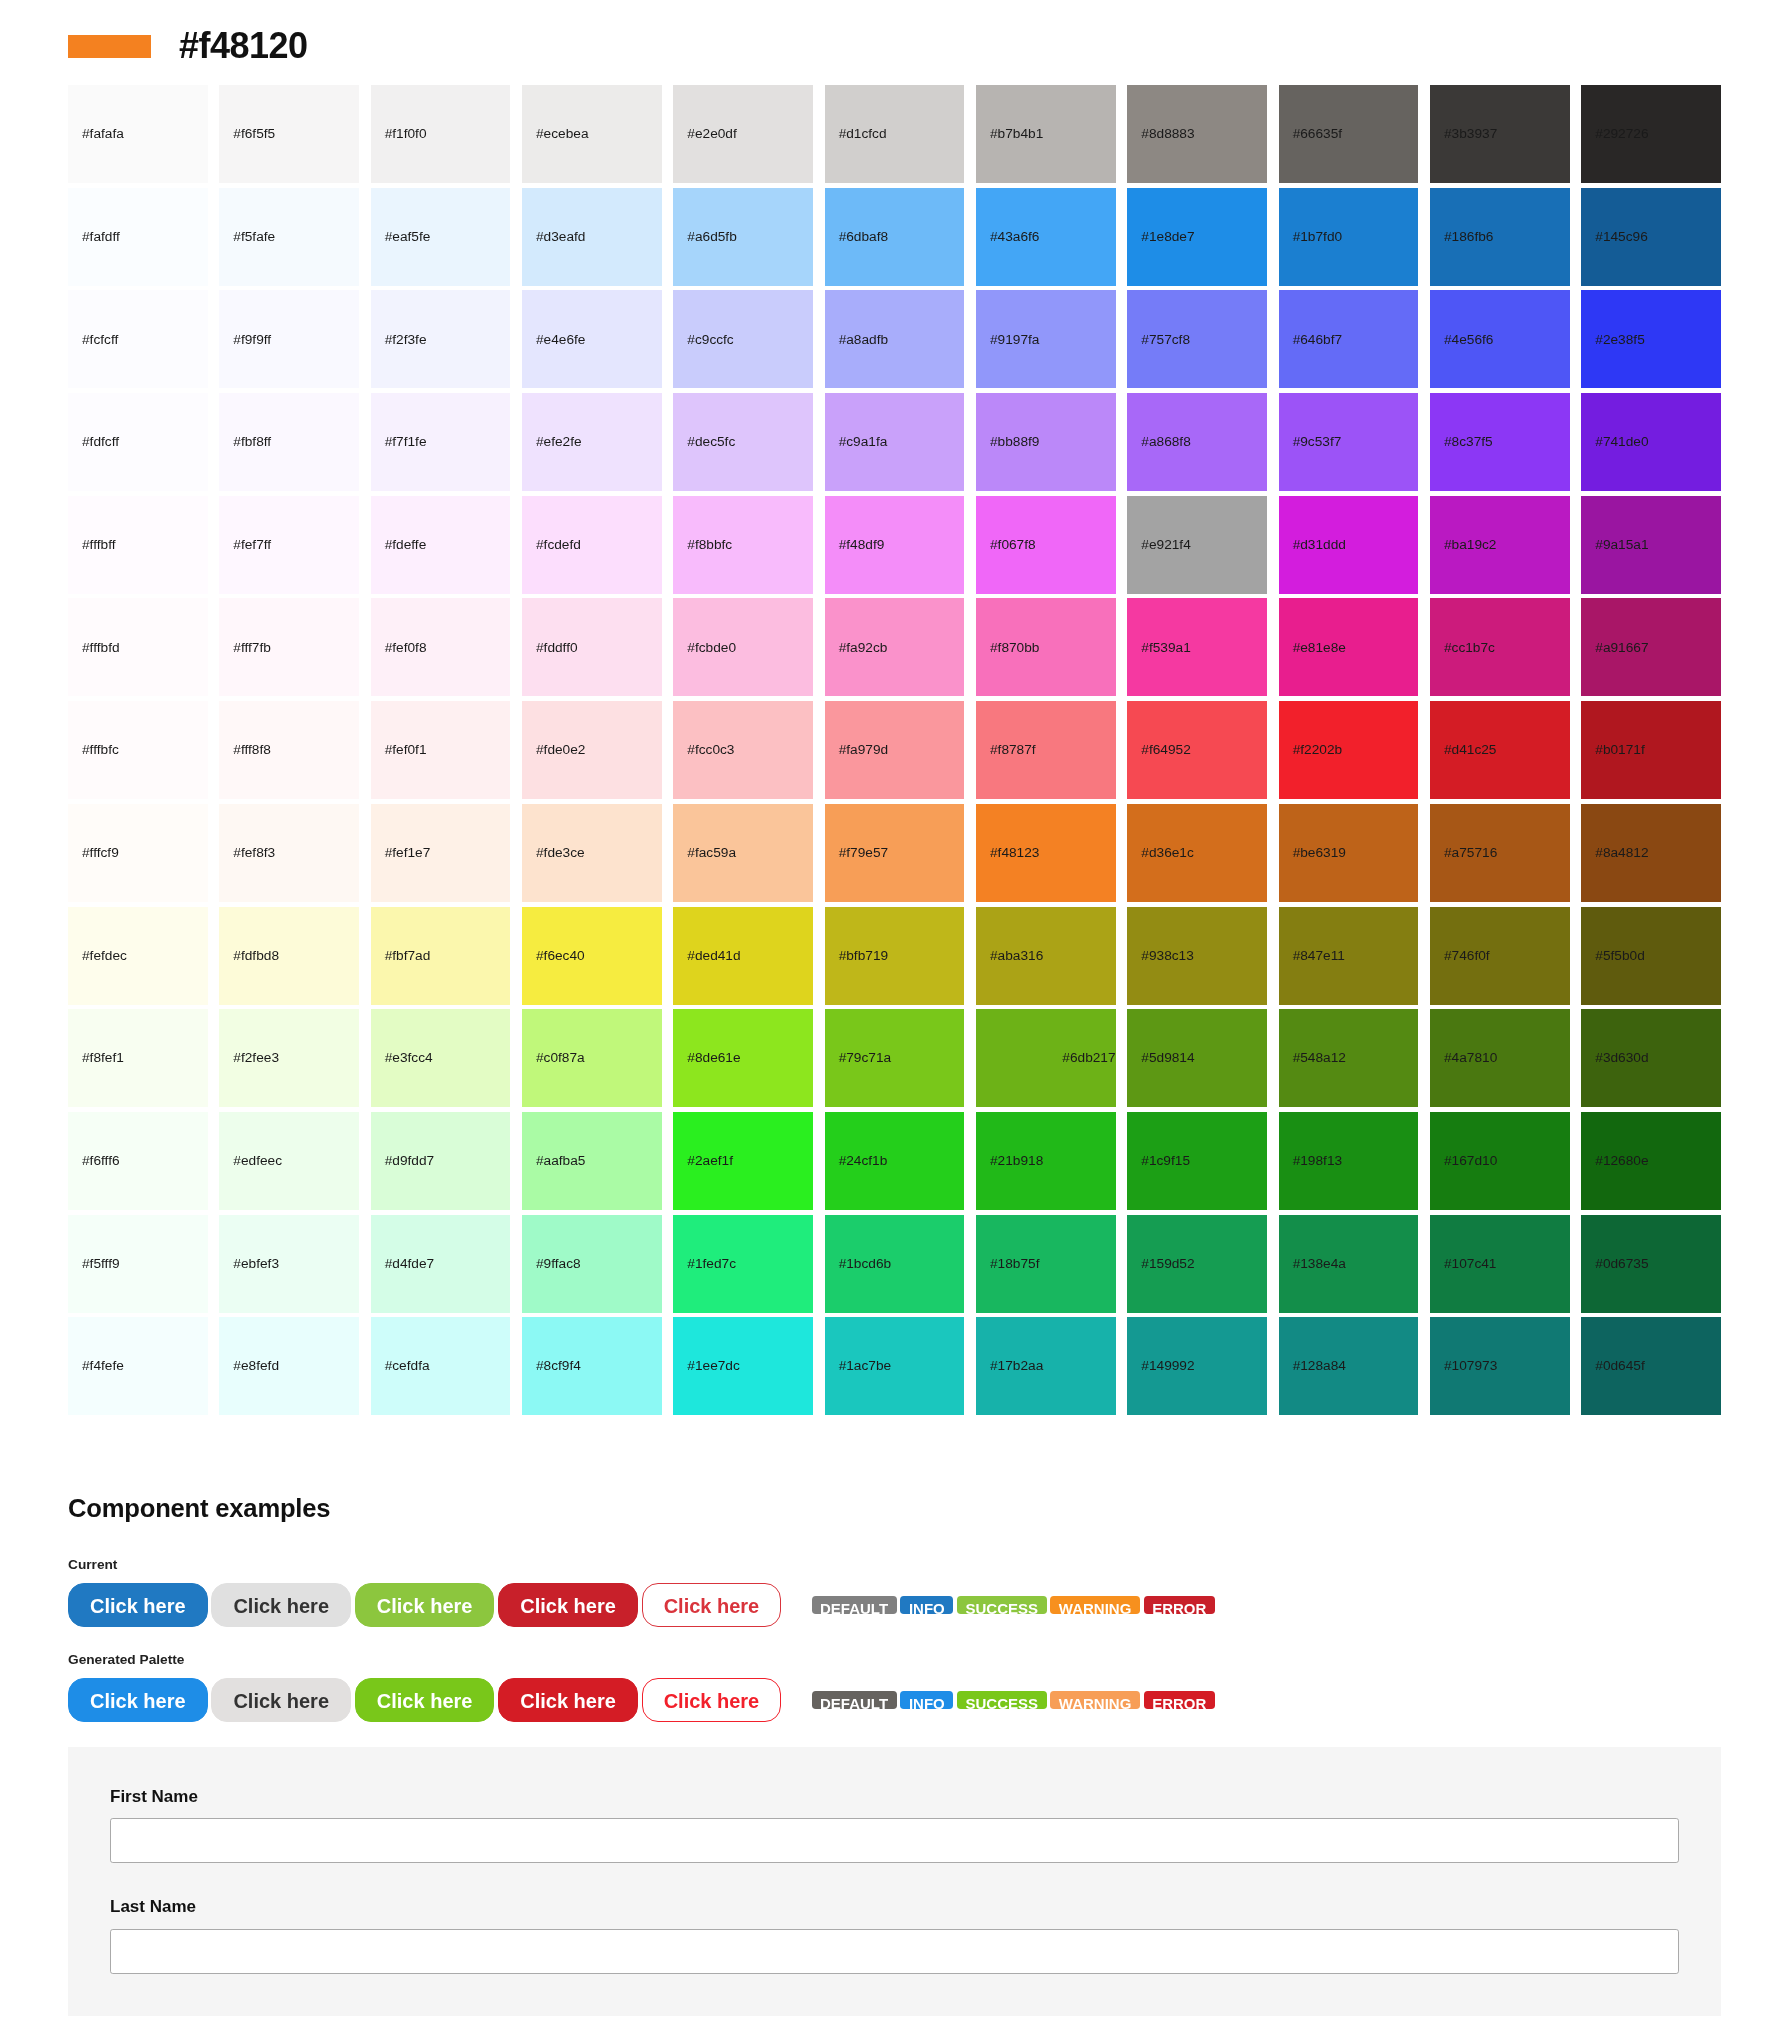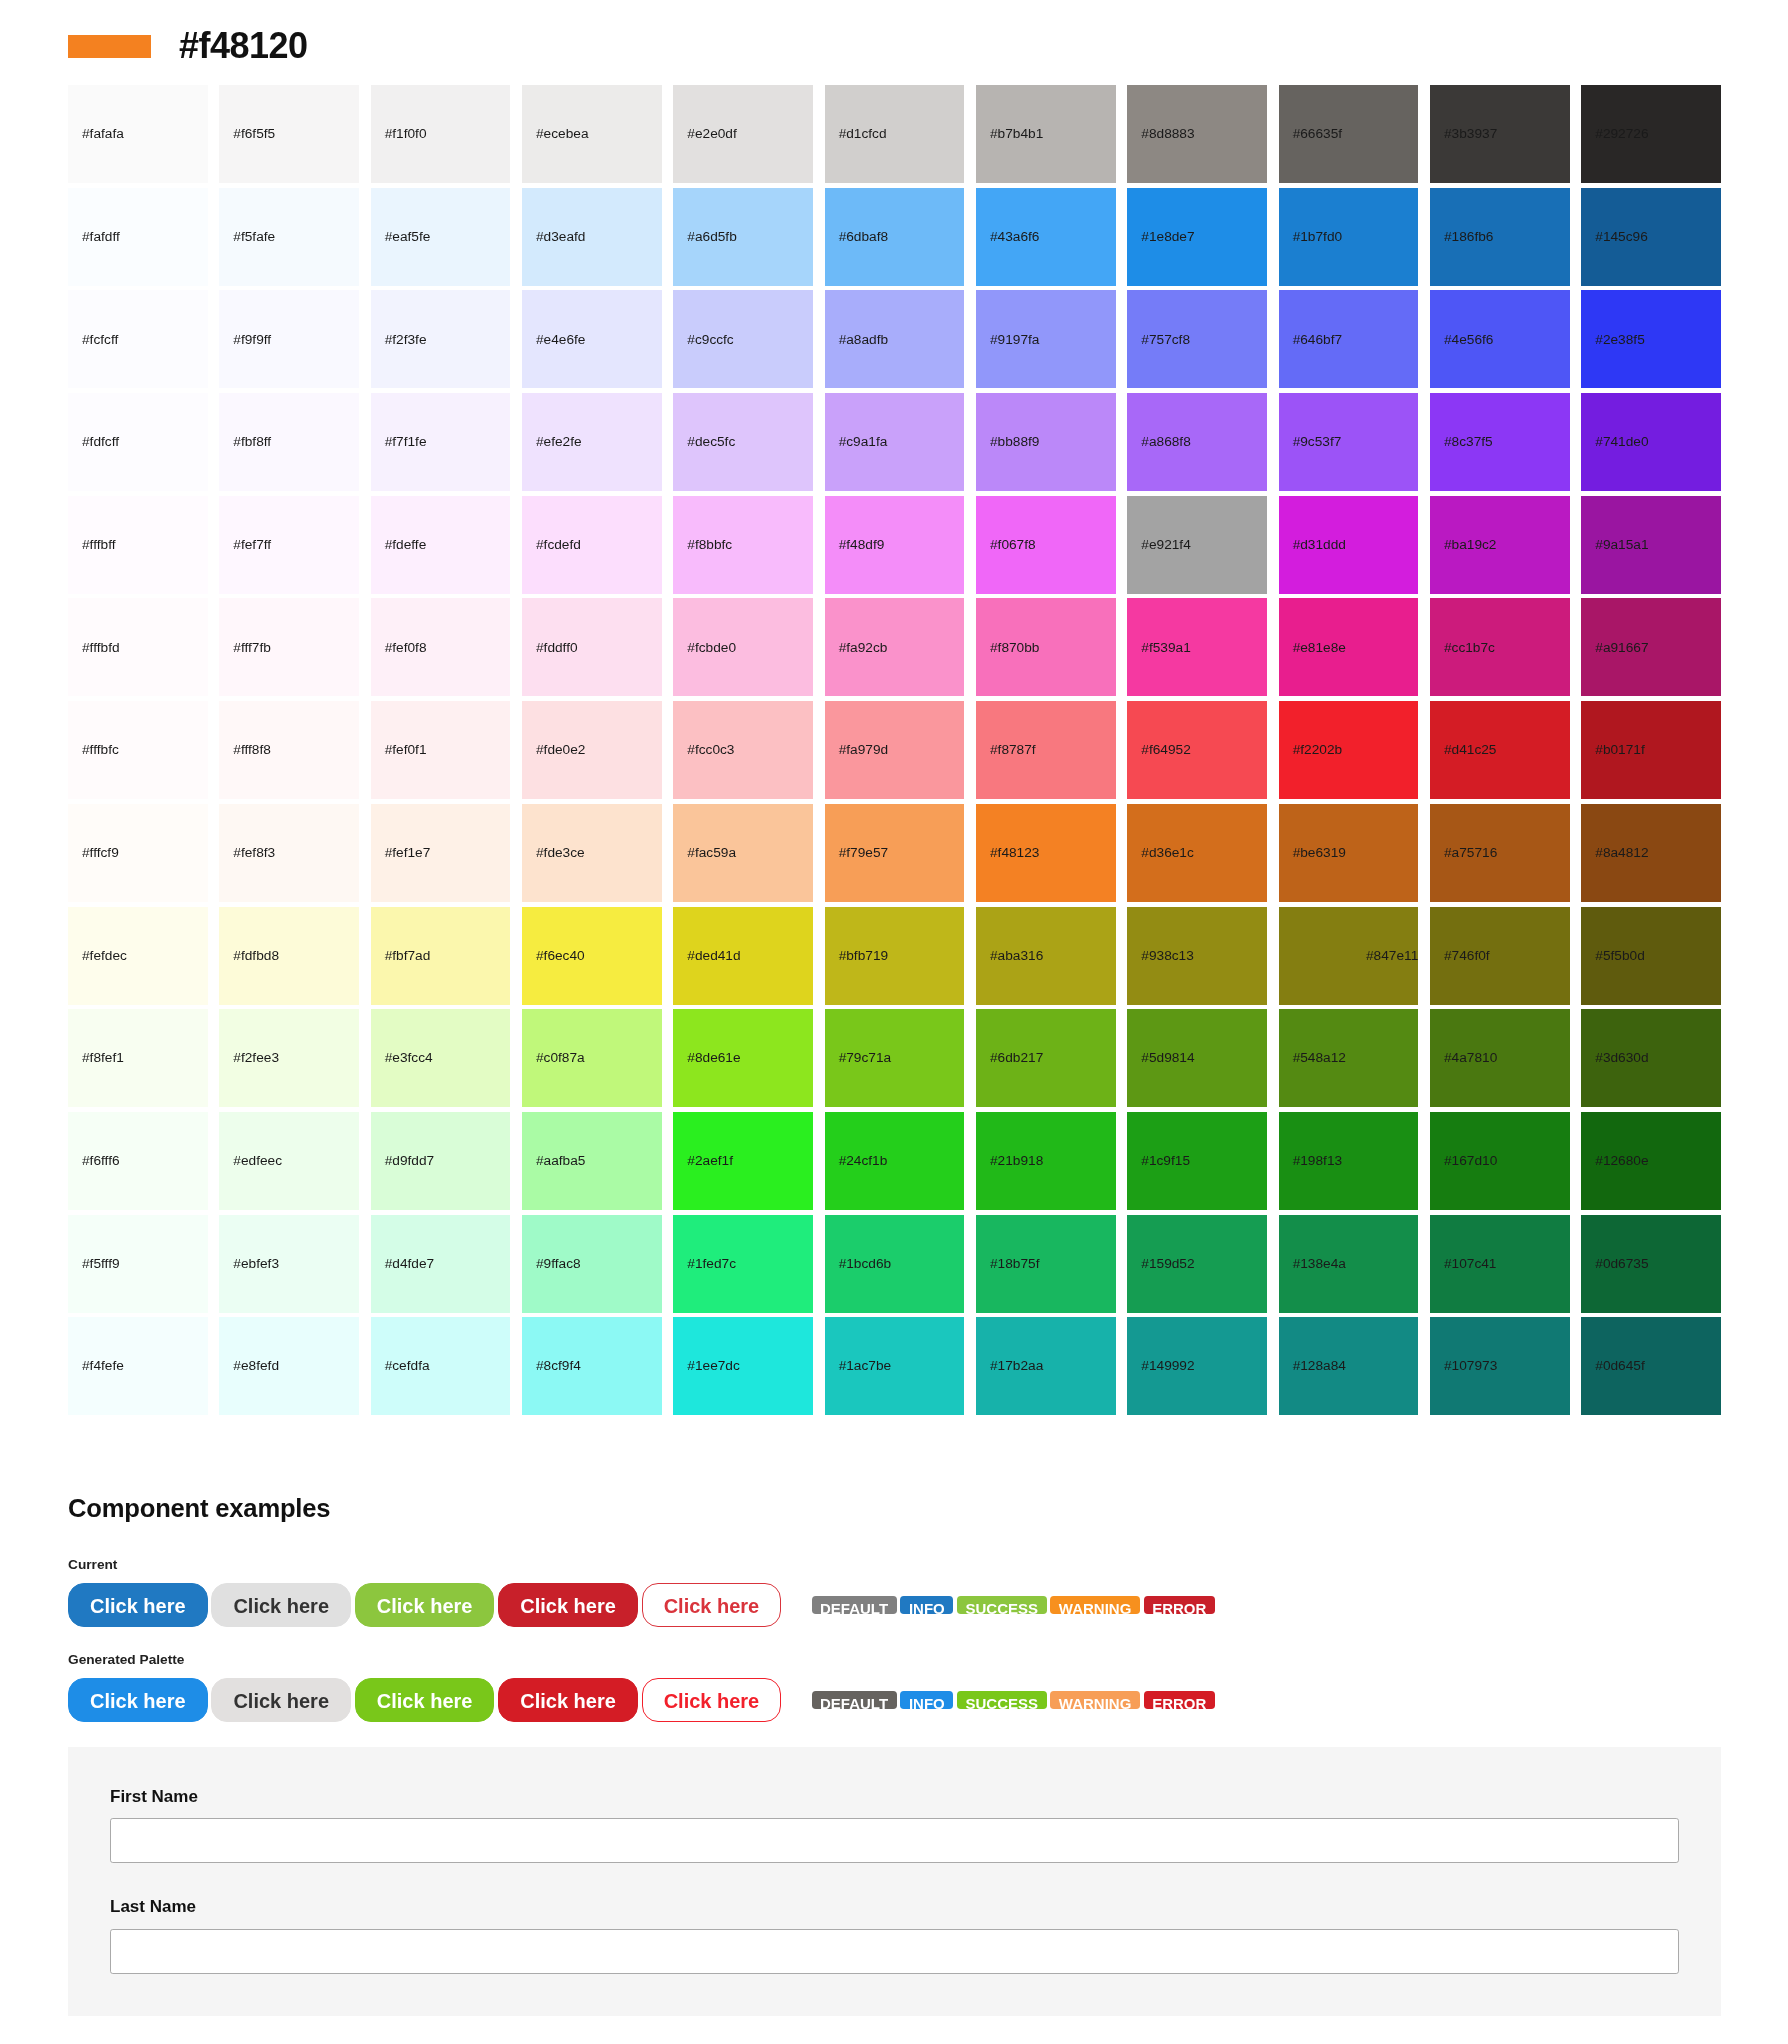--- a/index.html
+++ b/index.html
@@ -470,21 +470,21 @@
           </div>
           <div class="swatch" style="background: rgb(191, 183, 25);">
             <span class="swatch-label">#bfb719</span>
           </div>
           <div class="swatch" style="background: rgb(171, 163, 22);">
             <span class="swatch-label">#aba316</span>
           </div>
           <div class="swatch" style="background: rgb(147, 140, 19);">
             <span class="swatch-label">#938c13</span>
           </div>
-          <div class="swatch" style="background: rgb(132, 126, 17); justify-content: flex-end;">
+          <div class="swatch" style="background: rgb(132, 126, 17);">
             <span class="swatch-label">#847e11</span>
           </div>
           <div class="swatch" style="background: rgb(116, 111, 15);">
             <span class="swatch-label">#746f0f</span>
           </div>
           <div class="swatch" style="background: rgb(95, 91, 13);">
             <span class="swatch-label">#5f5b0d</span>
           </div>
         </div>
         <div class="palette-row">
@@ -499,21 +499,21 @@
           </div>
           <div class="swatch" style="background: rgb(192, 248, 122);">
             <span class="swatch-label">#c0f87a</span>
           </div>
           <div class="swatch" style="background: rgb(141, 230, 30);">
             <span class="swatch-label">#8de61e</span>
           </div>
           <div class="swatch" style="background: rgb(121, 199, 26);">
             <span class="swatch-label">#79c71a</span>
           </div>
-          <div class="swatch" style="background: rgb(109, 178, 23);">
+          <div class="swatch" style="background: rgb(109, 178, 23); justify-content: flex-end;">
             <span class="swatch-label">#6db217</span>
           </div>
           <div class="swatch" style="background: rgb(93, 152, 20);">
             <span class="swatch-label">#5d9814</span>
           </div>
           <div class="swatch" style="background: rgb(84, 138, 18);">
             <span class="swatch-label">#548a12</span>
           </div>
           <div class="swatch" style="background: rgb(74, 120, 16);">
             <span class="swatch-label">#4a7810</span>

